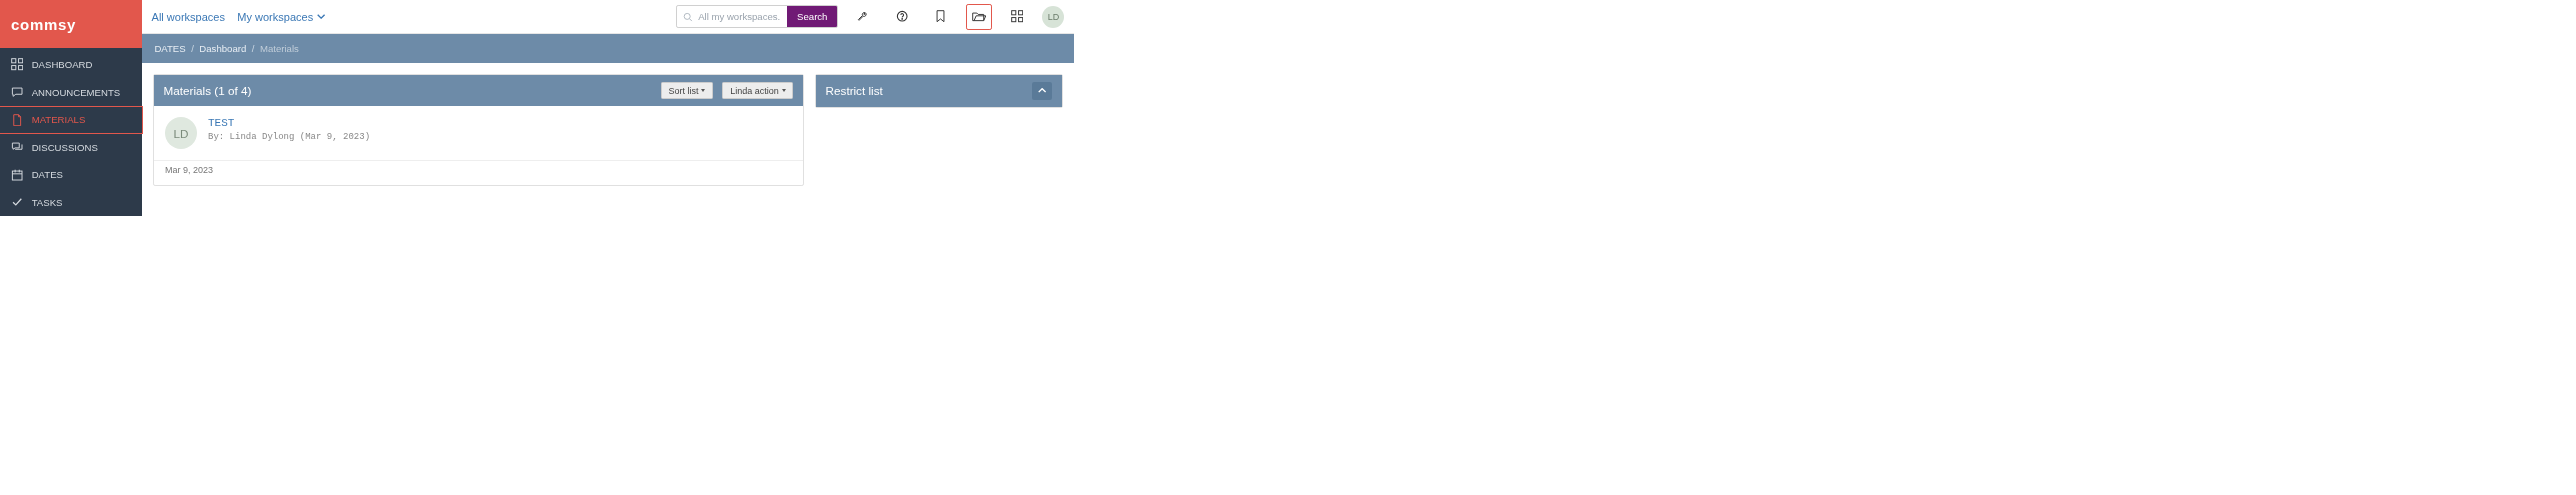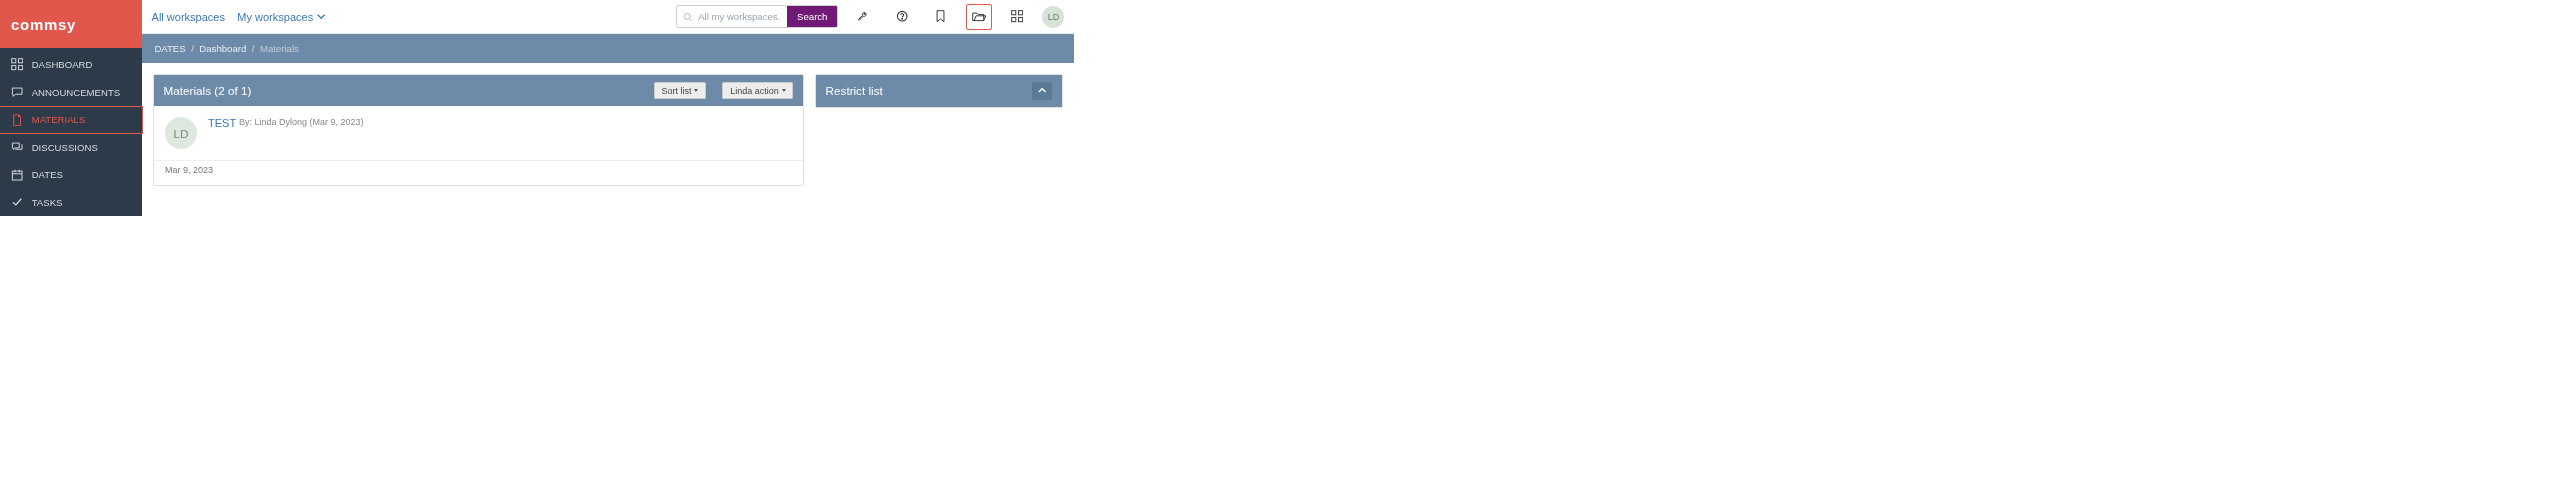--- a/index.html
+++ b/index.html
@@ -24,27 +24,27 @@
 .top-icon { width: 26px; height: 26px; display: inline-flex; align-items: center; justify-content: center; color: #444; cursor: pointer; border-radius: 2.1px; }
 .top-icon.boxed { border: 1.4px solid #e2574c; }
 .avatar { width: 22px; height: 22px; border-radius: 50%; background: #d7e3d7; display: inline-flex; align-items: center; justify-content: center; color: #6a7b6a; font-size: 9px; }
 .breadcrumb-bar { background: #6d8ba8; height: 29px; display: flex; align-items: center; padding: 0 12.4px; color: #e8eef4; font-size: 9.6px; gap: 5.5px; }
 .breadcrumb-bar .sep { color: #c9d6e2; }
 .breadcrumb-bar .current { color: #c0cdd9; }
 .content { display: flex; gap: 11px; padding: 11px; align-items: flex-start; }
 .panel-main { flex: 1; border: 0.7px solid #e0e0e0; border-radius: 2.1px; background: #fff; }
 .panel-side { width: 248px; border: 0.7px solid #e0e0e0; border-radius: 2.1px; background: #fff; }
 .panel-header { background: #6d8ba8; color: #fff; padding: 6.9px 9.6px; font-size: 11.7px; display: flex; align-items: center; }
-.panel-header .actions { margin-left: auto; display: flex; gap: 16px; }
+.panel-header .actions { margin-left: auto; display: flex; gap: 9px; }
 .small-btn { background: #ededed; border: 0.7px solid #ccc; color: #444; font-size: 9px; padding: 2.8px 6.9px; border-radius: 1.4px; cursor: pointer; display: inline-flex; align-items: center; gap: 2.8px; }
 .caret-down { width: 0; height: 0; border-left: 2.8px solid transparent; border-right: 2.8px solid transparent; border-top: 3.4px solid #555; display: inline-block; }
 .collapse-btn { background: #5a7a98; border: none; color: #fff; width: 20.7px; height: 18px; border-radius: 2.1px; cursor: pointer; display: inline-flex; align-items: center; justify-content: center; margin-left: auto; }
 .item-row { display: flex; padding: 11px; gap: 11px; border-bottom: 0.7px solid #eee; }
 .item-avatar { width: 32px; height: 32px; border-radius: 50%; background: #dfe8df; display: flex; align-items: center; justify-content: center; color: #7a8a7a; font-size: 11.7px; flex-shrink: 0; }
-.item-body { display: flex; gap: 2.8px; }
+.item-body { display: flex; flex-direction: column; gap: 2.8px; font-family: Liberation Mono, monospace; }
 .item-title { color: #3b78b5; font-size: 11px; cursor: pointer; }
 .item-meta { color: #888; font-size: 9px; }
 .item-date-footer { padding: 4.1px 11px 9.6px; color: #777; font-size: 9px; }
 .restrict-body { padding: 9.6px 11px 13.8px; }
 .restrict-topwrap { display: flex; justify-content: flex-end; margin-bottom: 11px; }
 .restrict-btn { background: #6f95b5; color: #fff; border: none; padding: 4.8px 11px; font-size: 9.6px; border-radius: 2.1px; cursor: pointer; }
 .filter-row { display: flex; align-items: center; gap: 9.6px; }
 .filter-label { color: #555; font-size: 9.6px; width: 106px; }
 .select-look { flex: 1; border: 0.7px solid #c9c9c9; background: #f3f3f3; padding: 4.1px 6.9px; font-size: 9.6px; border-radius: 2.1px; display: flex; align-items: center; justify-content: space-between; cursor: pointer; }
 .updown { font-size: 6.9px; color: #666; line-height: 4.8px; display: flex; flex-direction: column; }
@@ -180,21 +180,21 @@
       <span>DATES</span>
       <span class="sep">/</span>
       <span>Dashboard</span>
       <span class="sep">/</span>
       <span class="current">Materials</span>
     </div>
 
     <div class="content">
       <div class="panel-main">
         <div class="panel-header">
-          <span>Materials (2 of 1)</span>
+          <span>Materials (1 of 4)</span>
           <div class="actions">
             <button class="small-btn">
               <span>Sort list</span>
               <span class="caret-down"></span>
             </button>
             <button class="small-btn">
               <span>Linda action</span>
               <span class="caret-down"></span>
             </button>
           </div>

